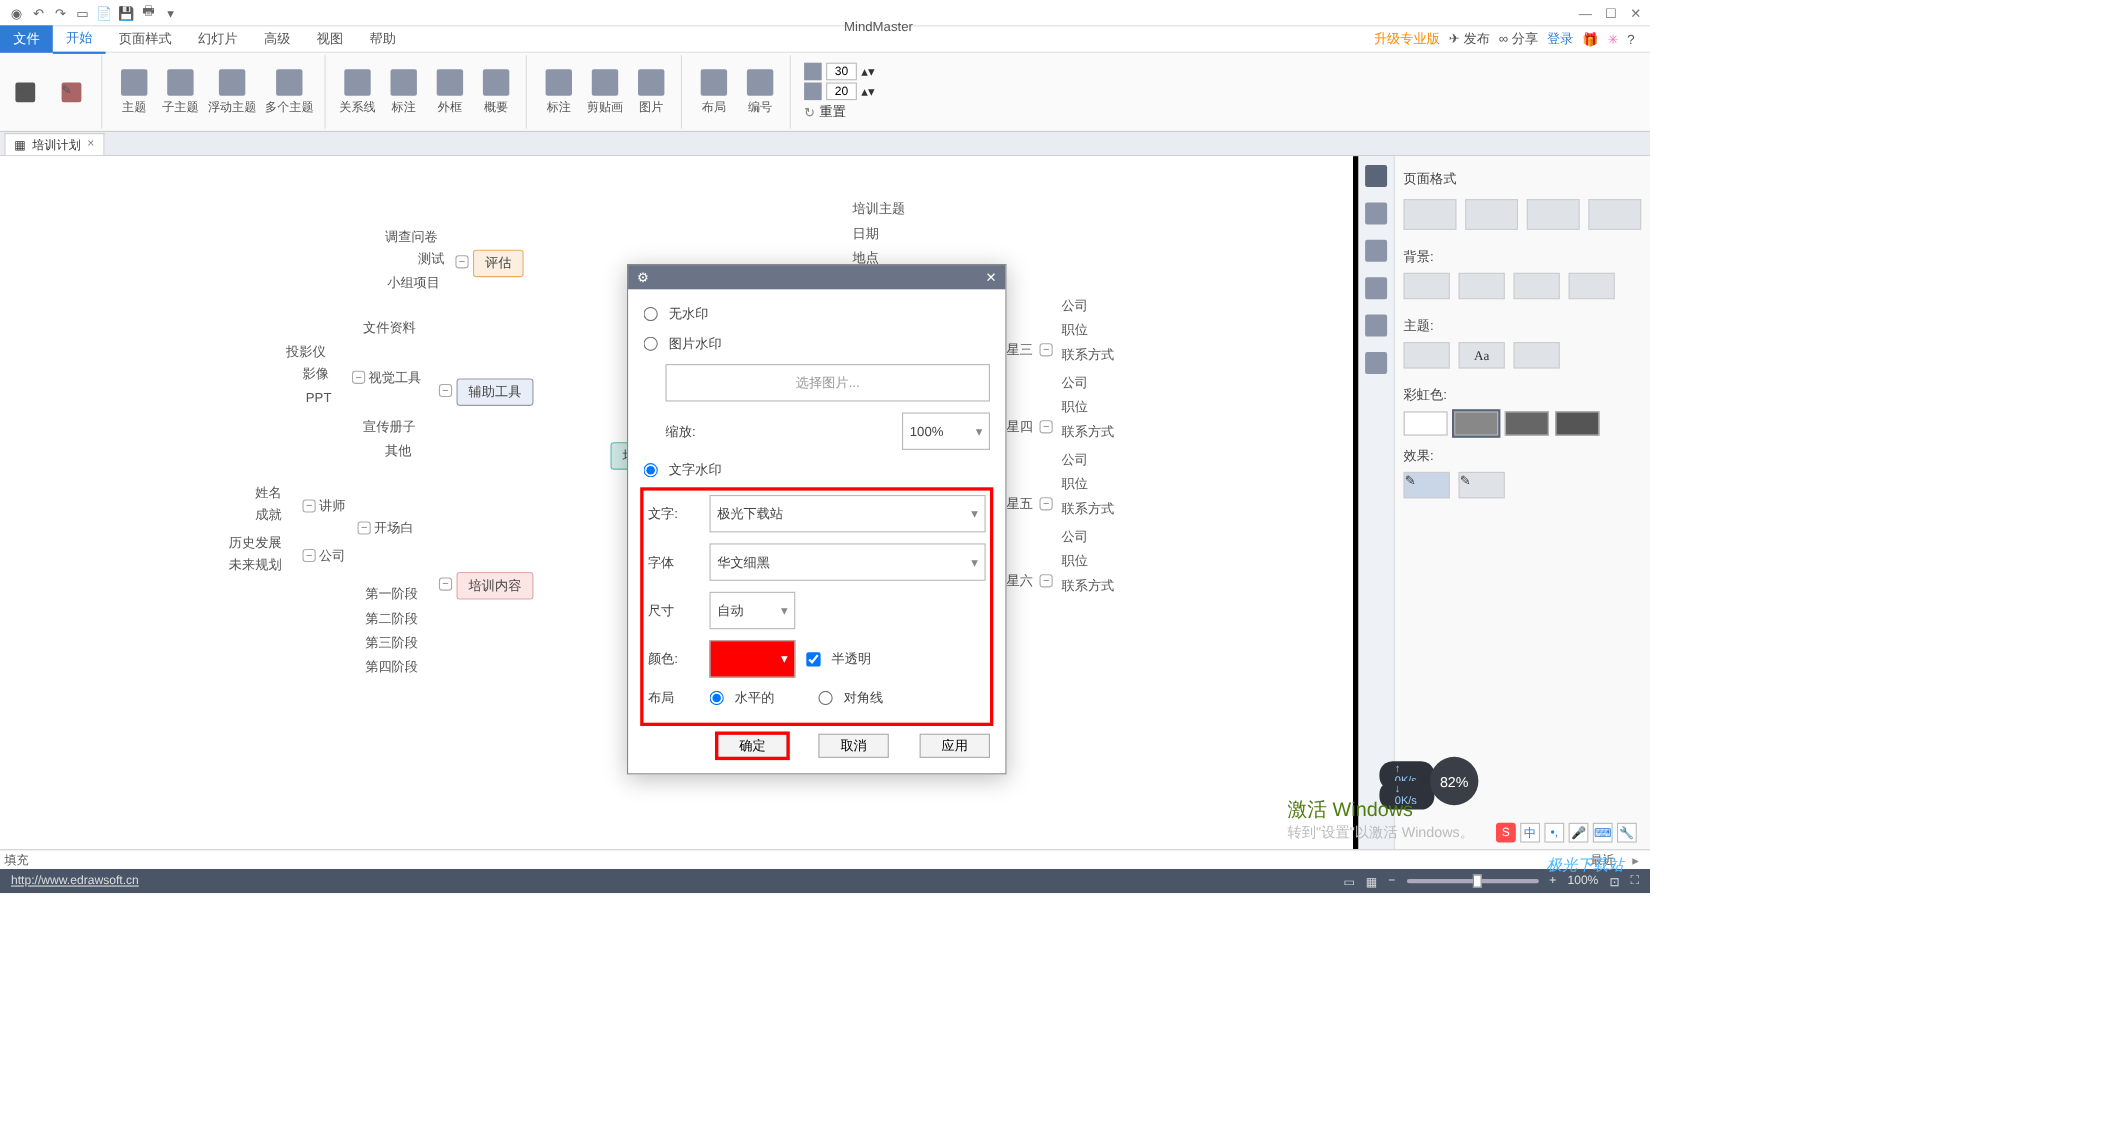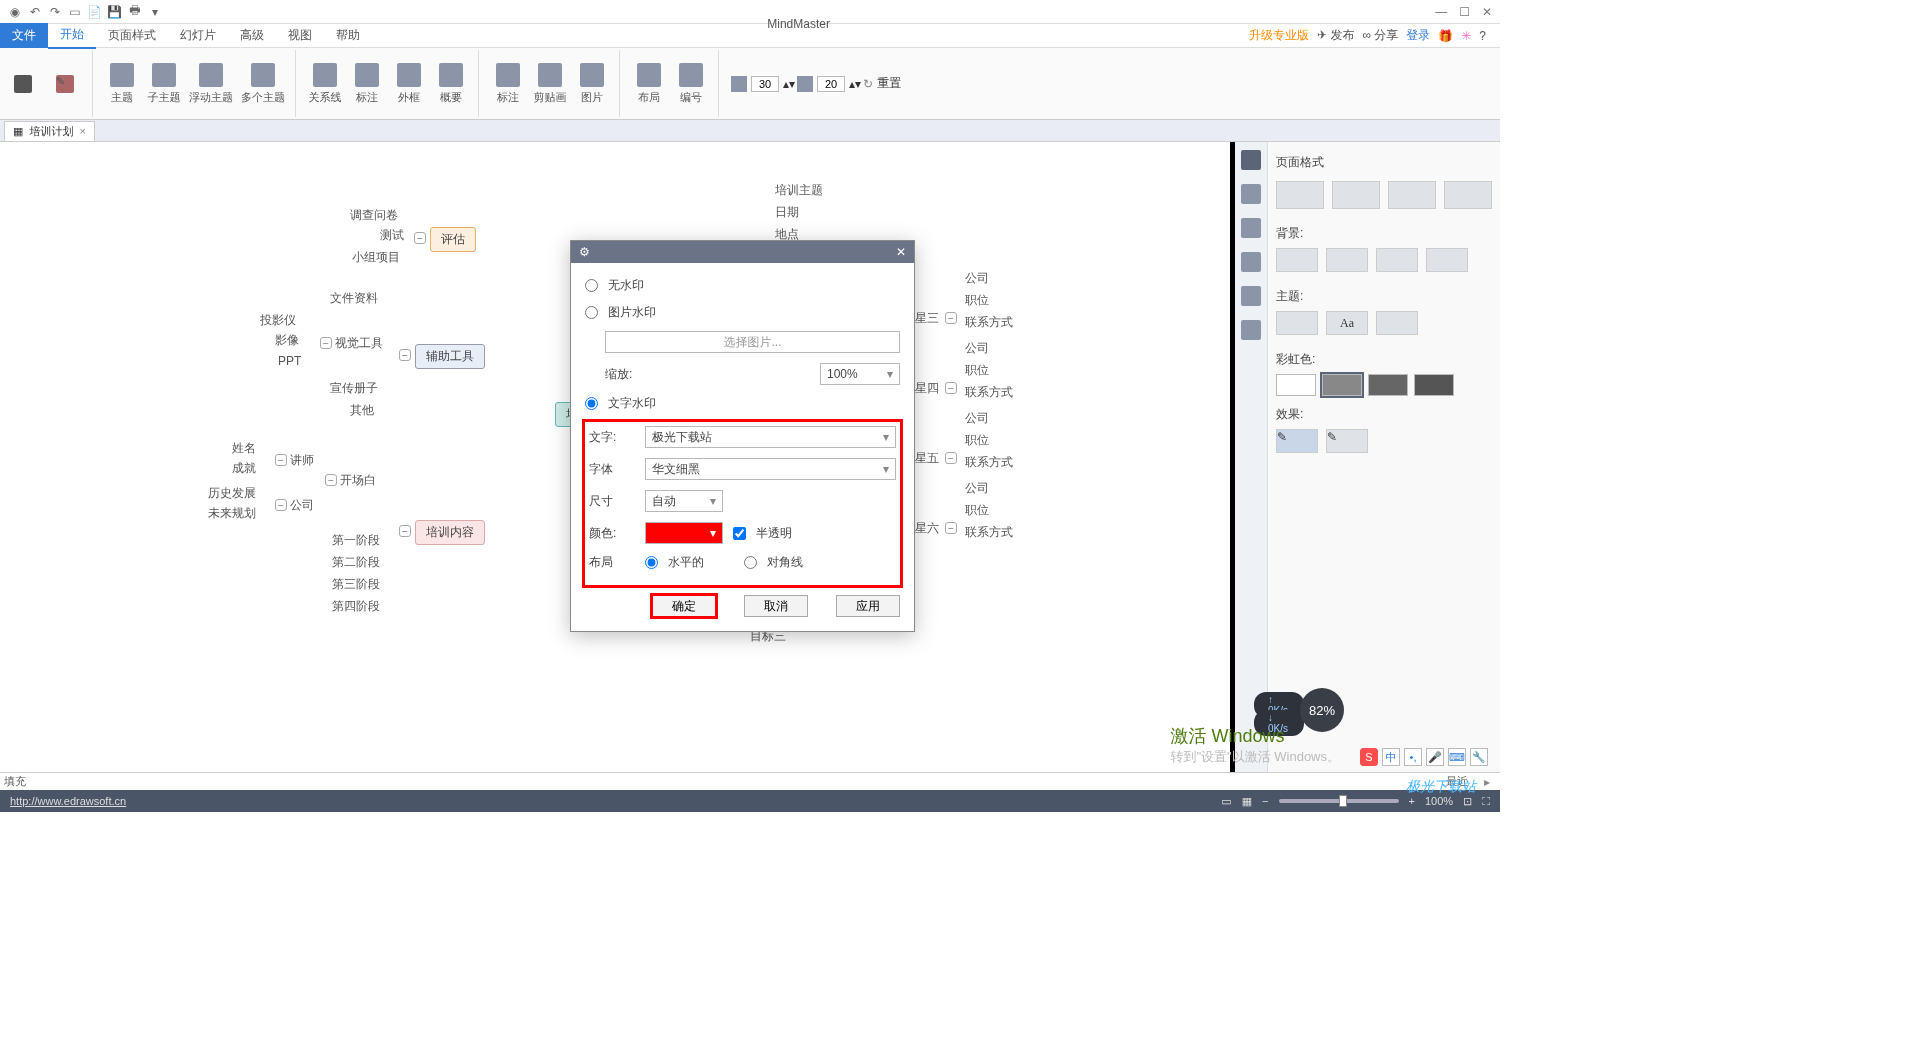--- a/index.html
+++ b/index.html
@@ -14,21 +14,21 @@
 .menubar .tab.file { background:#2e7cd6; color:#fff; }
 .menubar .tab.active { color:#2e7cd6; border-bottom:2px solid #2e7cd6; }
 .menubar .right { margin-left:auto; display:flex; gap:8px; padding-right:14px; align-items:center; }
 .menubar .right .upgrade { color:#ff8a00; }
 .menubar .right span { color:#555; }
 .ribbon { height:72px; background:#fafafa; border-bottom:1px solid #ccc; display:flex; align-items:stretch; padding:2px 6px; gap:12px; }
 .rgroup { display:flex; gap:8px; align-items:center; border-right:1px solid #ddd; padding-right:10px; }
 .rbtn { display:flex; flex-direction:column; align-items:center; gap:3px; min-width:34px; color:#555; font-size:11px; cursor:pointer; }
 .rbtn .ico { width:24px; height:24px; background:#8b95a7; border-radius:2px; }
 .rbtn.small .ico { width:18px; height:18px; }
-.rgroup .numctl { display:flex; flex-direction:row; gap:2px; }
+.rgroup .numctl { display:flex; flex-direction:column; gap:2px; }
 .numrow { display:flex; align-items:center; gap:4px; }
 .numrow .ico { width:16px; height:16px; background:#8b95a7; }
 .numrow input { width:28px; height:16px; border:1px solid #bbb; font-size:11px; text-align:center; }
 .doc-tabs { height:22px; background:#e9edf3; border-bottom:1px solid #ccc; display:flex; align-items:center; padding-left:4px; }
 .doc-tab { display:flex; align-items:center; gap:6px; background:#fff; border:1px solid #ccc; border-bottom:none; padding:2px 8px; font-size:11px; }
 .doc-tab .x { color:#888; cursor:pointer; }
 .workspace { position:absolute; top:142px; left:0; right:270px; bottom:40px; background:#fff; overflow:hidden; }
 .right-panel { position:absolute; top:142px; right:0; width:270px; bottom:40px; border-left:5px solid #000000; background:#f9f9f9; display:flex; }
 .right-panel .tools { width:36px; background:#eef1f5; border-right:1px solid #ddd; display:flex; flex-direction:column; align-items:center; padding-top:8px; gap:14px; }
 .right-panel .tools .t { width:20px; height:20px; background:#8b95a7; border-radius:2px; cursor:pointer; }
@@ -48,21 +48,21 @@
 .node.blue { background:#e0f0ff; border-color:#9cd; }
 .node.teal { background:#d0ece8; border-color:#6bb; }
 .branch { position:absolute; font-size:12px; color:#555; }
 .toggler { position:absolute; width:12px; height:12px; border:1px solid #aaa; border-radius:3px; background:#fff; display:flex; align-items:center; justify-content:center; font-size:10px; color:#777; cursor:pointer; }
 .dialog { position:absolute; left:570px; top:240px; width:345px; background:#fff; border:1px solid #888; box-shadow:0 4px 20px rgba(0,0,0,.25); z-index:100; }
 .dlg-title { height:22px; background:#6a7486; display:flex; align-items:center; justify-content:space-between; padding:0 8px; color:#fff; }
 .dlg-body { padding:14px; font-size:12px; color:#444; }
 .dlg-row { display:flex; align-items:center; gap:10px; margin-bottom:10px; }
 .dlg-row label { width:46px; }
 .dlg-row .field { flex:1; }
-.selbox { border:1px solid #b8b8b8; height:22px; display:flex; align-items:center; padding:0 6px; background:#fff; position:relative;text-align:center; }
+.selbox { border:1px solid #b8b8b8; height:34px; display:flex; align-items:center; padding:0 6px; background:#fff; position:relative;text-align:center; }
 .selbox .caret { position:absolute; right:6px; color:#888; }
 .redhl { outline:3px solid #f00; outline-offset:-1px; }
 .dlg-btns { display:flex; justify-content:flex-end; gap:28px; margin-top:10px; }
 .dlg-btns button { width:64px; height:22px; border:1px solid #aaa; background:#f3f3f3; cursor:pointer; font-size:12px; }
 .statusbar { position:absolute; left:0; right:0; bottom:0; height:40px; }
 .palette { height:18px; display:flex; align-items:center; gap:0; padding:0 4px; border-top:1px solid #ccc; background:#fff; }
 .palette .lbl { font-size:11px; color:#555; padding-right:6px; }
 .palette .chip { width:12px; height:12px; }
 .palette .recent { margin-left:auto; display:flex; gap:2px; align-items:center; }
 .status-lower { height:22px; background:#4a5668; color:#ddd; display:flex; align-items:center; padding:0 10px; font-size:11px; }

